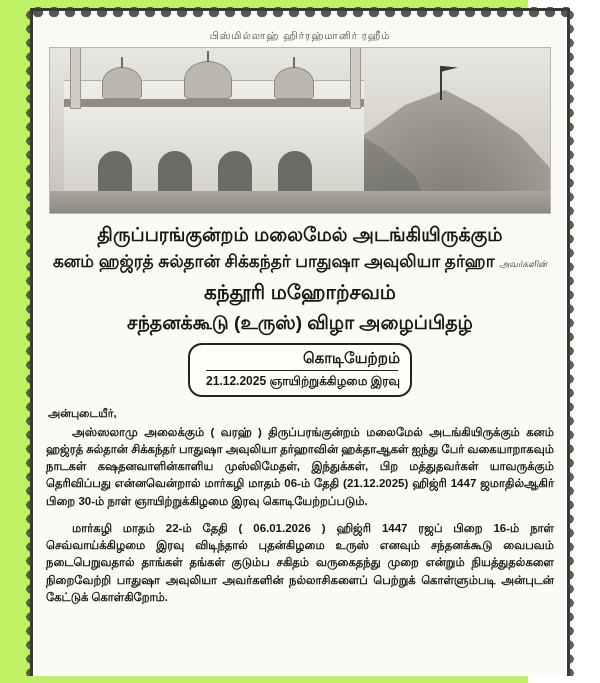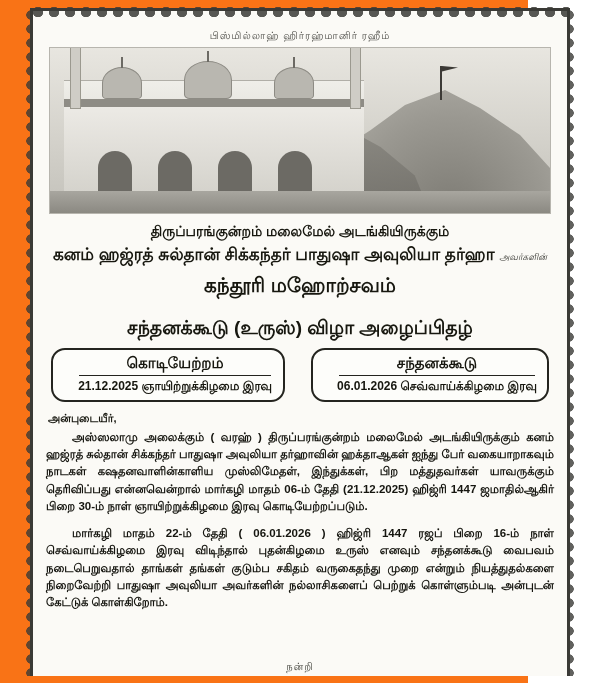--- a/index.html
+++ b/index.html
@@ -11,21 +11,21 @@
     height: 683px;
     background: #ffffff;
     font-family: "Liberation Sans", sans-serif;
     overflow: hidden;
   }
 
   .flyer {
     position: relative;
     width: 528px;
     height: 683px;
-    background: #f97316;
+    background: #bef264;
     box-sizing: border-box;
   }
 
   
   .frame {
     position: absolute;
     left: 30px;
     top: 8px;
     width: 540px;
     height: 668px;
@@ -208,21 +208,21 @@
     position: absolute;
     left: 0;
     bottom: 0;
     width: 100%;
     height: 22px;
     background: linear-gradient(180deg, #a8a69f 0%, #8b8982 100%);
   }
 
   .headline {
     text-align: center;
-    font-size: 14px;
+    font-size: 19px;
     font-weight: bold;
     color: #17170f;
     line-height: 1.35;
     margin: 8px 6px 2px 6px;
   }
   .headline.l2 {
     font-size: 17px;
     margin-top: 3px;
   }
   .headline .tiny-script {
@@ -230,37 +230,37 @@
     font-weight: normal;
     color: #2f2f2a;
     font-style: italic;
   }
   .headline.l3 {
     font-size: 20px;
     margin-top: 5px;
   }
   .headline.l4 {
     font-size: 19px;
-    margin-top: 16px;
+    margin-top: 4px;
     margin-bottom: 6px;
   }
 
   
   .boxes {
     display: flex;
     justify-content: center;
     gap: 26px;
     margin: 8px 0 10px 0;
   }
   .event-box {
     border: 2px solid #24241f;
     border-radius: 14px;
-    padding: 4px 10px 6px 24px;
+    padding: 4px 10px 6px 14px;
     min-width: 196px;
-    text-align: center;
+    text-align: right;
     background: #fdfdfa;
   }
   .event-box .ev-title {
     font-size: 15px;
     font-weight: bold;
     color: #17170f;
     line-height: 1.2;
   }
   .event-box .ev-sep {
     height: 1px;
@@ -351,27 +351,21 @@
 
     <div class="headline l3">கந்தூரி மஹோற்சவம்</div>
     <div class="headline l4">சந்தனக்கூடு (உருஸ்) விழா அழைப்பிதழ்</div>
 
     <div class="boxes">
       <div class="event-box">
         <div class="ev-title">கொடியேற்றம்</div>
         <div class="ev-sep"></div>
         <div class="ev-date">21.12.2025 ஞாயிற்றுக்கிழமை இரவு</div>
       </div>
-      <div class="event-box">
-        <div class="ev-title">சந்தனக்கூடு</div>
-        <div class="ev-sep"></div>
-        <div class="ev-date">06.01.2026 செவ்வாய்க்கிழமை இரவு</div>
-      </div>
     </div>
 
     <div class="salutation">அன்புடையீர்,</div>
 
     <div class="para p1">அஸ்ஸலாமு அலைக்கும் ( வரஹ் ) திருப்பரங்குன்றம் மலைமேல் அடங்கியிருக்கும் கனம் ஹஜ்ரத் சுல்தான் சிக்கந்தர் பாதுஷா அவுலியா தர்ஹாவின் ஹக்தாஆகள் ஐந்து பேர் வகையாறாகவும் நாடகள் கஷதனவாளின்காளிய முஸ்லிமேதள், இந்துக்கள், பிற மத்துதவர்கள் யாவருக்கும் தெரிவிப்பது என்னவென்றால் மார்கழி மாதம் 06-ம் தேதி (21.12.2025) ஹிஜ்ரி 1447 ஜமாதில்ஆகிர் பிறை 30-ம் நாள் ஞாயிற்றுக்கிழமை இரவு கொடியேற்றப்படும்.</div>
     <div class="para p2">மார்கழி மாதம் 22-ம் தேதி ( 06.01.2026 ) ஹிஜ்ரி 1447 ரஜப் பிறை 16-ம் நாள் செவ்வாய்க்கிழமை இரவு விடிந்தால் புதன்கிழமை உருஸ் எனவும் சந்தனக்கூடு வைபவம் நடைபெறுவதால் தாங்கள் தங்கள் குடும்ப சகிதம் வருகைதந்து முறை என்றும் நியத்துதல்களை நிறைவேற்றி பாதுஷா அவுலியா அவர்களின் நல்லாசிகளைப் பெற்றுக் கொள்ளும்படி அன்புடன் கேட்டுக் கொள்கிறோம்.</div>
 
-    <div class="footer-strip">நன்றி</div>
   </div>
 </div>
 
 </body></html>

